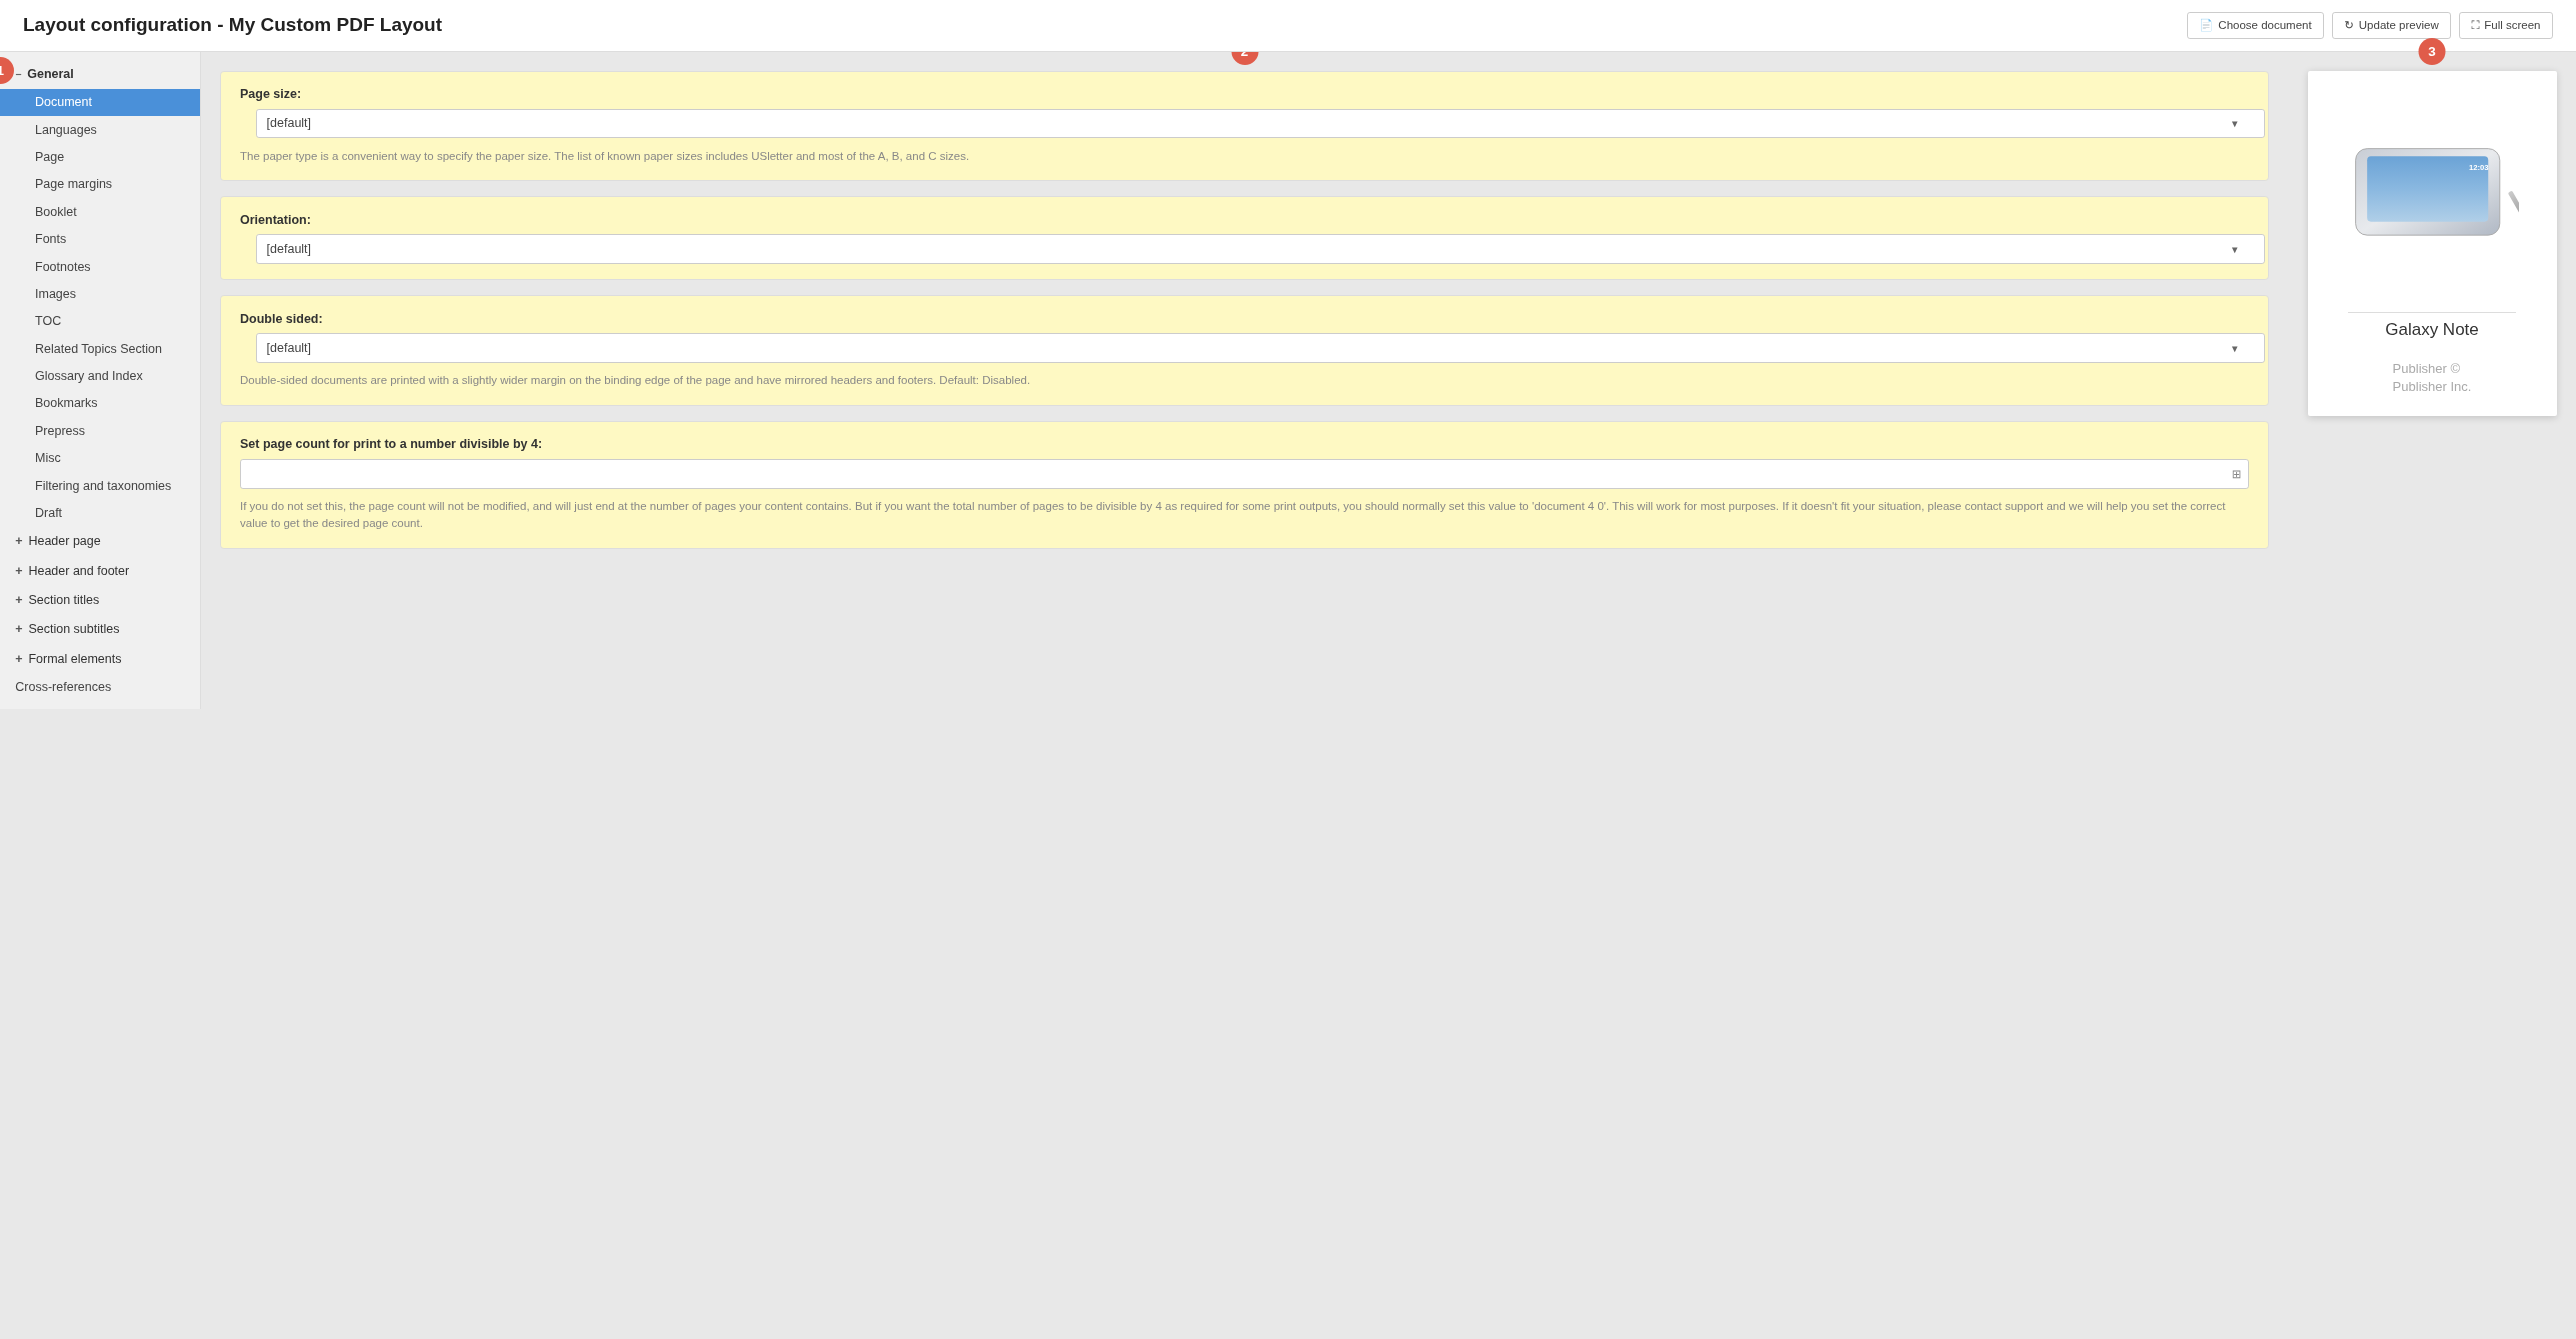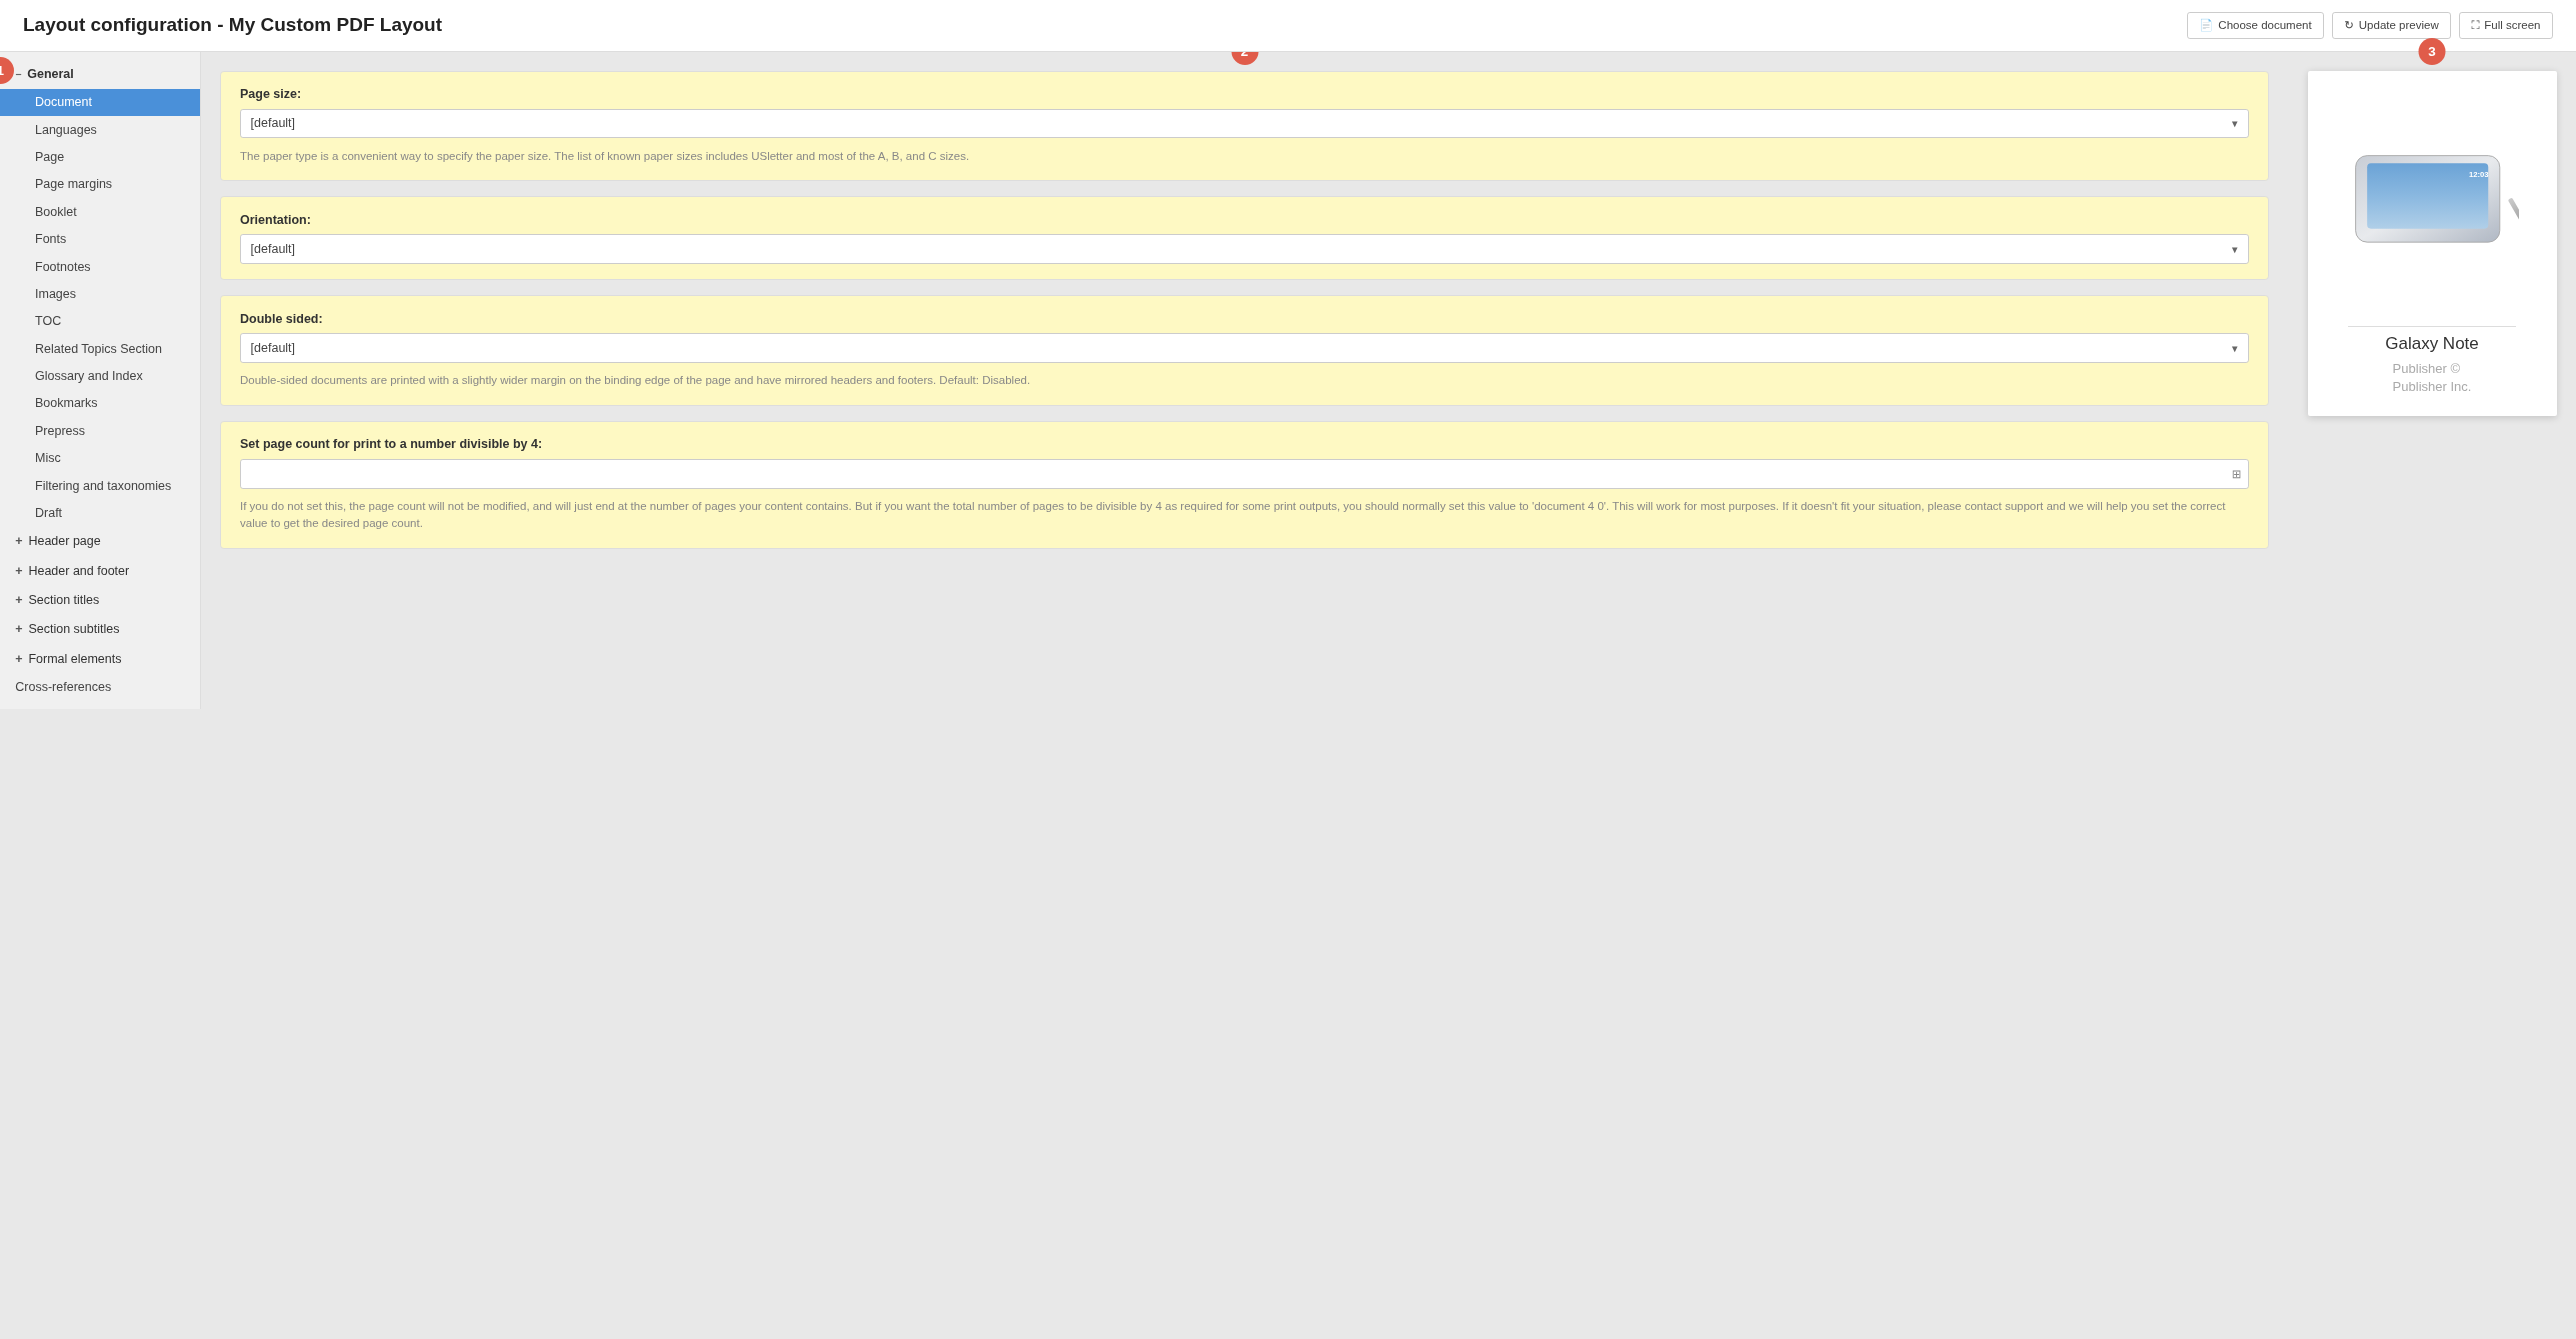--- a/index.html
+++ b/index.html
@@ -144,20 +144,21 @@
     .config-select {
       width: 100%;
       padding: 6.7px 29px 6.7px 9.6px;
       border: 1px solid #ccc;
       border-radius: 2.9px;
       background: #fff;
       font-size: 12.5px;
       appearance: none;
       cursor: pointer;
       color: #444;
+      margin-left: 16px;
     }
     .select-arrow {
       position: absolute;
       right: 9.6px;
       top: 50%;
       transform: translateY(-50%);
       pointer-events: none;
       color: #666;
       font-size: 9.6px;
     }
@@ -226,21 +227,21 @@
       width: 80%;
       border: none;
       border-top: 1px solid #ddd;
       margin: 7.7px 0;
     }
 
     .preview-title {
       font-size: 17px;
       font-weight: 300;
       color: #333;
-      margin-bottom: 6px;
+      margin-bottom: 20px;
     }
 
     .preview-subtitle {
       font-size: 13px;
       color: #aaa;
       text-align: left;
       line-height: 1.4;
     }
   </style>
 </head>

